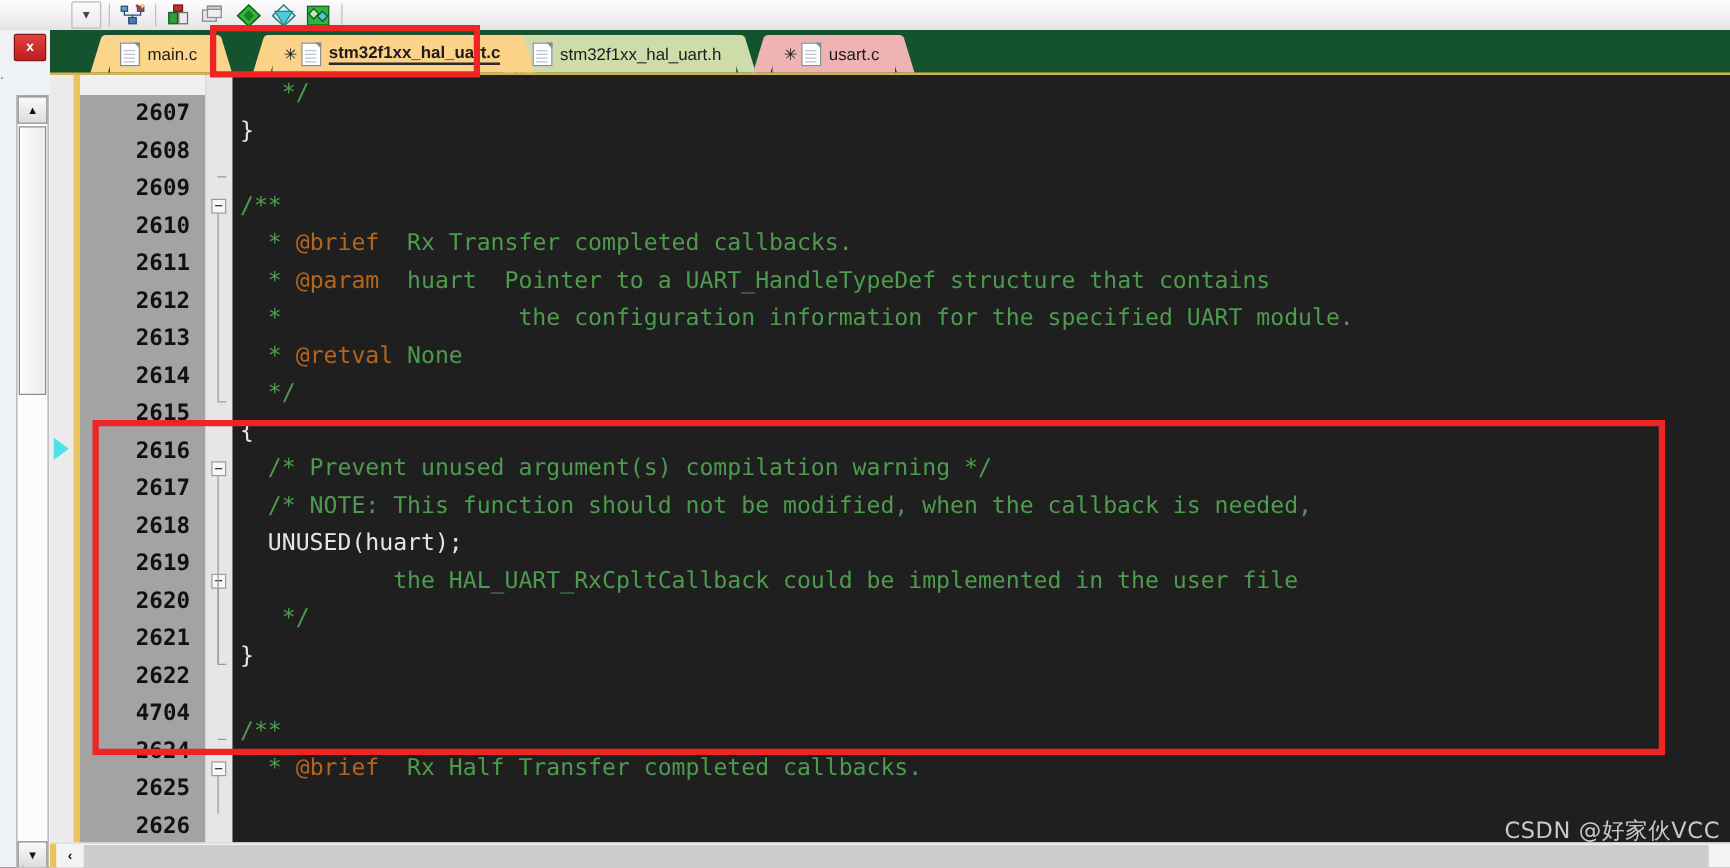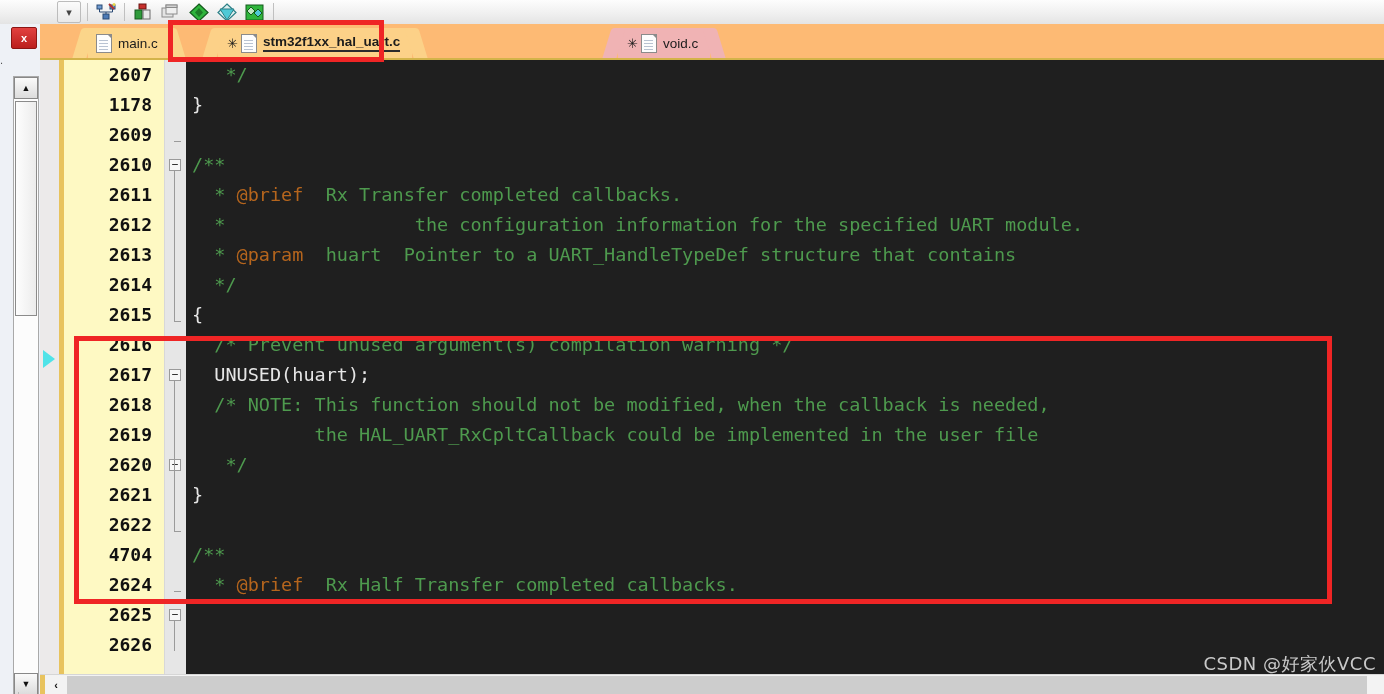--- a/index.html
+++ b/index.html
@@ -77,21 +77,21 @@
     position:absolute;left:18px;top:668px;width:1px;height:20px;background:#b9b9b9;
   }
 
   
   .editor-win{
     position:absolute;left:40px;top:24px;width:1344px;height:670px;
     background:#f2f2f2;
   }
   .tabstrip{
     position:absolute;left:0;top:0;width:1344px;height:34px;
-    background:#fdba74;
+    background:#14532d;
     border-bottom:2px solid #d3b34a;
   }
   .tab{
     position:absolute;top:4px;height:30px;
     display:flex;align-items:center;
     box-sizing:border-box;
     padding:0 12px 0 8px;
     font-size:13.5px;color:#1c1c1c;
     border-top-left-radius:3px;border-top-right-radius:3px;
   }
@@ -150,22 +150,22 @@
     content:"";position:absolute;left:-12px;top:-9px;
     width:0;height:0;
     border-top:9px solid transparent;border-bottom:9px solid transparent;
     border-left:12px solid transparent;
   }
   .ed-accent{
     position:absolute;left:19px;top:0;width:5px;height:614px;
     background:#e8c35e;
   }
   .gutter{
-    position:absolute;left:24px;top:0;width:100px;height:614px;
-    background:#fef9c3;
+    position:absolute;left:24px;top:16px;width:100px;height:614px;
+    background:#a3a3a3;
   }
   .fold{
     position:absolute;left:124px;top:0;width:21px;height:614px;
     background:#e6e6e6;border-right:1px solid #cfcfcf;border-left:1px solid #d8d8d8;
   }
   .code{
     position:absolute;left:146px;top:0;right:0;height:614px;
     background:#1f1f1f;overflow:hidden;
   }
 
@@ -334,44 +334,55 @@
         <span class="star-ico">✳</span>
         <span class="doc-ico">
           <span class="ln" style="top:5px"></span>
             <span class="ln" style="top:8px"></span>
           <span class="ln" style="top:11px"></span>
             <span class="ln" style="top:14px"></span>
         </span>
         <span class="tname">stm32f1xx_hal_uart.c</span>
       </div>
 
+      <div class="tab tab-h">
+        <div class="tab-skew-l"></div>
+        <div class="tab-skew-r"></div>
+        <span class="doc-ico">
+          <span class="ln" style="top:5px"></span>
+            <span class="ln" style="top:8px"></span>
+          <span class="ln" style="top:11px"></span>
+            <span class="ln" style="top:14px"></span>
+        </span>
+        <span class="tname">stm32f1xx_hal_uart.h</span>
+      </div>
 
       <div class="tab tab-usart">
         <div class="tab-skew-l"></div>
         <div class="tab-skew-r"></div>
         <span class="star-ico">✳</span>
         <span class="doc-ico">
           <span class="ln" style="top:5px"></span>
             <span class="ln" style="top:8px"></span>
           <span class="ln" style="top:11px"></span>
             <span class="ln" style="top:14px"></span>
         </span>
-        <span class="tname">void.c</span>
+        <span class="tname">usart.c</span>
       </div>
     </div>
 
     <div class="ed-body">
       <div class="ed-leftstrip">
         <div class="marker-tri"></div>
       </div>
       <div class="ed-accent"></div>
 
       <div class="gutter" id="gutter">
           <div class="row">2607</div>
-          <div class="row">1178</div>
+          <div class="row">2608</div>
           <div class="row">2609</div>
           <div class="row">2610</div>
           <div class="row">2611</div>
           <div class="row">2612</div>
           <div class="row">2613</div>
           <div class="row">2614</div>
           <div class="row">2615</div>
           <div class="row">2616</div>
           <div class="row">2617</div>
           <div class="row">2618</div>
@@ -397,27 +408,28 @@
           <div class="fline" style="top: 321px; height: 150px;"></div>
           <div class="fline" style="top: 411px; height: 60px;"></div>
           <div class="fline" style="top: 561px; height: 30px;"></div>
         </div>
       <div class="code" id="codearea">
           <div class="row"><span class="cmt">   */</span></div>
           <div class="row">}</div>
           <div class="row">&nbsp;</div>
           <div class="row"><span class="cmt">/**</span></div>
           <div class="row"><span class="cmt">  * </span><span class="tag">@brief</span><span class="cmt">  Rx Transfer completed callbacks.</span></div>
+          <div class="row"><span class="cmt">  * </span><span class="tag">@param</span><span class="cmt">  huart  Pointer to a UART_HandleTypeDef structure that contains</span></div>
           <div class="row"><span class="cmt">  *                 the configuration information for the specified UART module.</span></div>
-          <div class="row"><span class="cmt">  * </span><span class="tag">@param</span><span class="cmt">  huart  Pointer to a UART_HandleTypeDef structure that contains</span></div>
+          <div class="row"><span class="cmt">  * </span><span class="tag">@retval</span><span class="cmt"> None</span></div>
           <div class="row"><span class="cmt">  */</span></div>
           <div class="row">{</div>
           <div class="row">  <span class="cmt">/* Prevent unused argument(s) compilation warning */</span></div>
+          <div class="row">  <span class="cmt">/* NOTE: This function should not be modified, when the callback is needed,</span></div>
           <div class="row">  UNUSED(huart);</div>
-          <div class="row">  <span class="cmt">/* NOTE: This function should not be modified, when the callback is needed,</span></div>
           <div class="row"><span class="cmt">           the HAL_UART_RxCpltCallback could be implemented in the user file</span></div>
           <div class="row"><span class="cmt">   */</span></div>
           <div class="row">}</div>
           <div class="row">&nbsp;</div>
           <div class="row"><span class="cmt">/**</span></div>
           <div class="row"><span class="cmt">  * </span><span class="tag">@brief</span><span class="cmt">  Rx Half Transfer completed callbacks.</span></div>
         </div>
     </div>
 
     <div class="hscroll">

